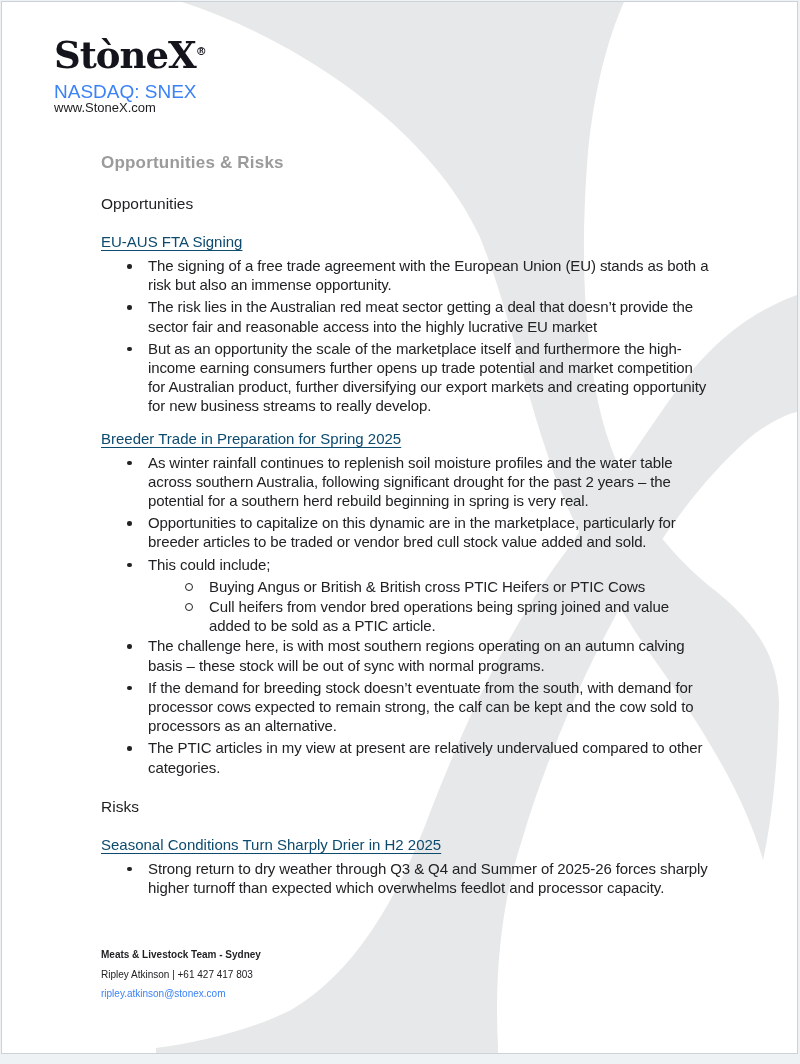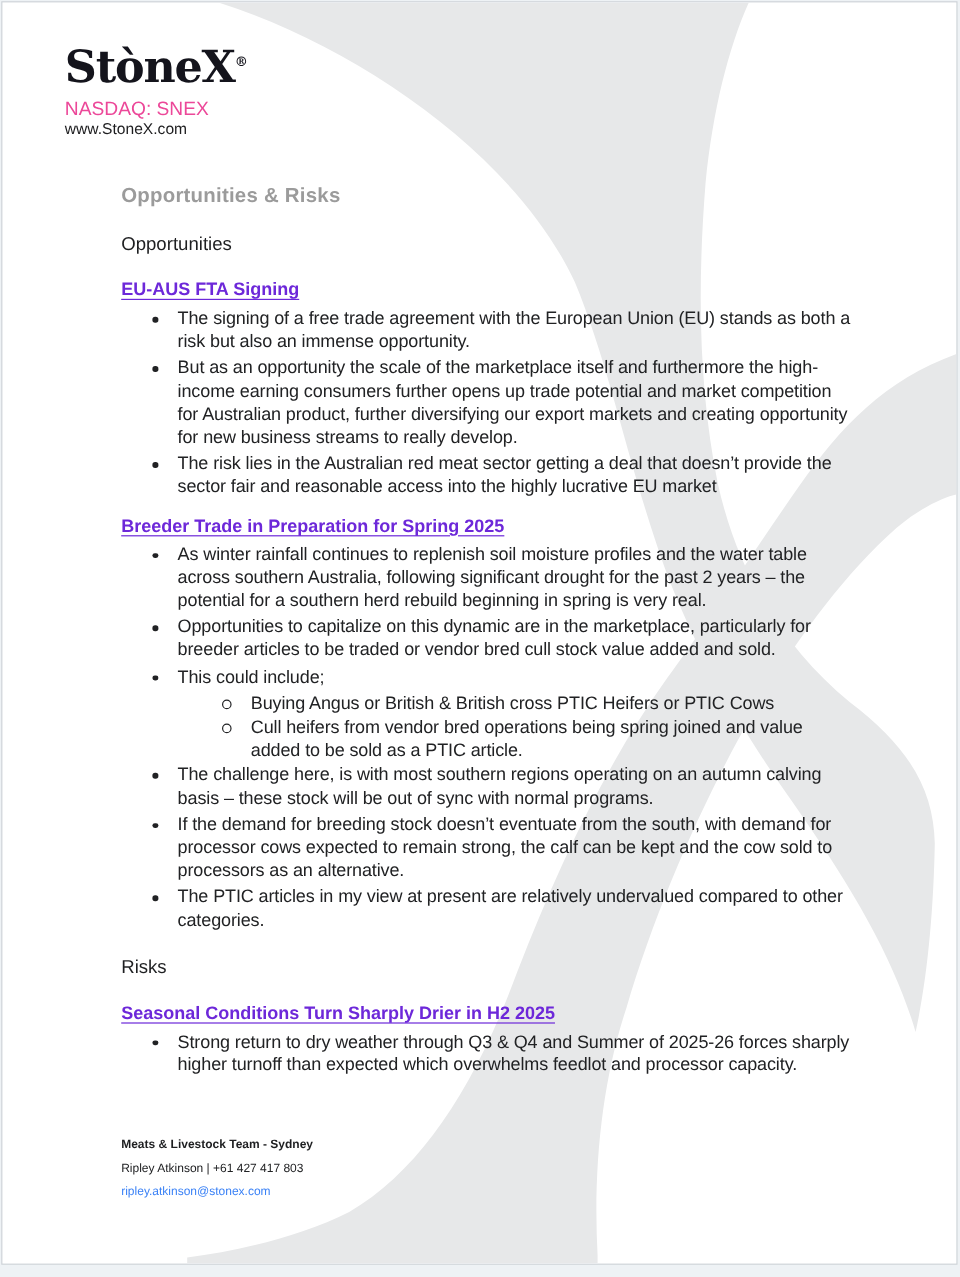--- a/index.html
+++ b/index.html
@@ -24,36 +24,36 @@
   }
   .layer { position:relative; z-index:1; }
 
   .header { position:absolute; left:52px; top:30px; }
   .logo {
     font-family:"DejaVu Serif", serif;
     font-weight:700; font-size:37px; line-height:40px;
     color:#14141c; letter-spacing:-1px;
   }
   .logo sup { font-size:11px; letter-spacing:0; vertical-align:super; }
-  .ticker { margin-top:9px; font-size:16px; line-height:16px; color:#ec4899; }
+  .ticker { margin-top:9px; font-size:19px; line-height:16px; color:#3b82f6; }
   .website { font-size:13px; line-height:16px; color:#1d1d1f; }
 
   .content { position:absolute; left:99px; top:150px; width:620px; color:#212224; }
 
   .doc-title {
     margin:0; font-size:17px; font-weight:bold; color:#9b9b9b;
     letter-spacing:0.2px; line-height:22px;
   }
   .sec-heading {
     margin:20px 0 0 0; font-size:15.5px; font-weight:normal;
     color:#1e1f21; line-height:20px;
   }
   .sub-heading {
-    margin:18px 0 0 0; font-size:15px; font-weight:bold;
-    color:#6d28d9; line-height:20px;
+    margin:18px 0 0 0; font-size:15px; font-weight:normal;
+    color:#0c4a6e; line-height:20px;
     text-decoration:underline; text-underline-offset:3px;
   }
   .sub-heading.tight { margin-top:13px; }
 
   .bullets { margin-top:4px; }
   .row { display:flex; padding-left:26px; margin-bottom:3px; }
   .row.sub { padding-left:84px; margin-bottom:1px; }
   .marker { flex:none; width:21px; position:relative; }
   .marker .dot {
     display:block; width:4.5px; height:4.5px; border-radius:50%;
@@ -128,27 +128,27 @@
         <div class="row">
           <span class="marker">
               <span class="dot"></span>
             </span>
           <span class="btext">The signing of a free trade agreement with the European Union (EU) stands as both a risk but also an immense opportunity.</span>
         </div>
         <div class="row">
           <span class="marker">
               <span class="dot"></span>
             </span>
+          <span class="btext">The risk lies in the Australian red meat sector getting a deal that doesn’t provide the sector fair and reasonable access into the highly lucrative EU market</span>
+        </div>
+        <div class="row">
+          <span class="marker">
+              <span class="dot"></span>
+            </span>
           <span class="btext">But as an opportunity the scale of the marketplace itself and furthermore the high-income earning consumers further opens up trade potential and market competition for Australian product, further diversifying our export markets and creating opportunity for new business streams to really develop.</span>
-        </div>
-        <div class="row">
-          <span class="marker">
-              <span class="dot"></span>
-            </span>
-          <span class="btext">The risk lies in the Australian red meat sector getting a deal that doesn’t provide the sector fair and reasonable access into the highly lucrative EU market</span>
         </div>
       </div>
 
       <h3 class="sub-heading tight">Breeder Trade in Preparation for Spring 2025</h3>
       <div class="bullets">
         <div class="row">
           <span class="marker">
               <span class="dot"></span>
             </span>
           <span class="btext">As winter rainfall continues to replenish soil moisture profiles and the water table across southern Australia, following significant drought for the past 2 years – the potential for a southern herd rebuild beginning in spring is very real.</span>

